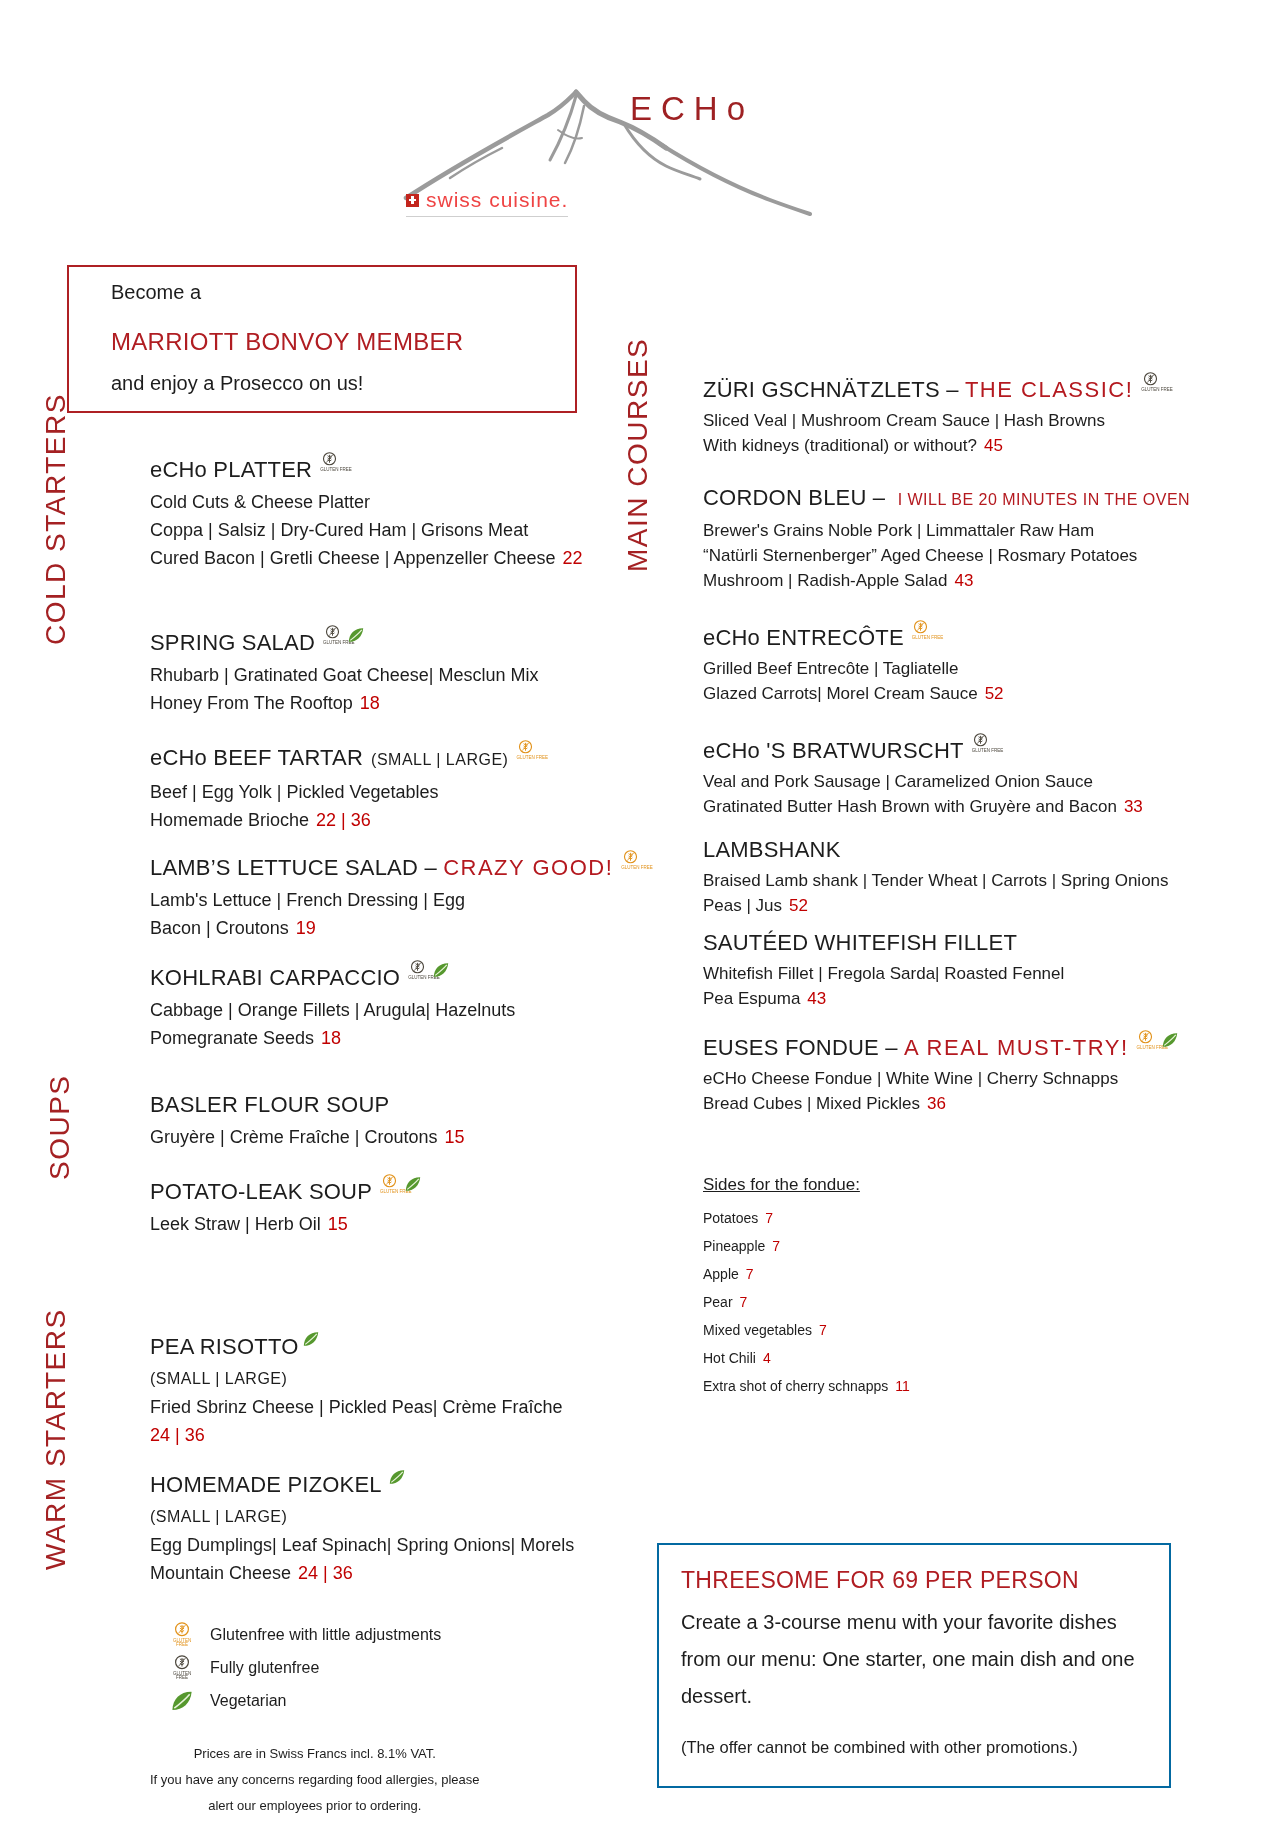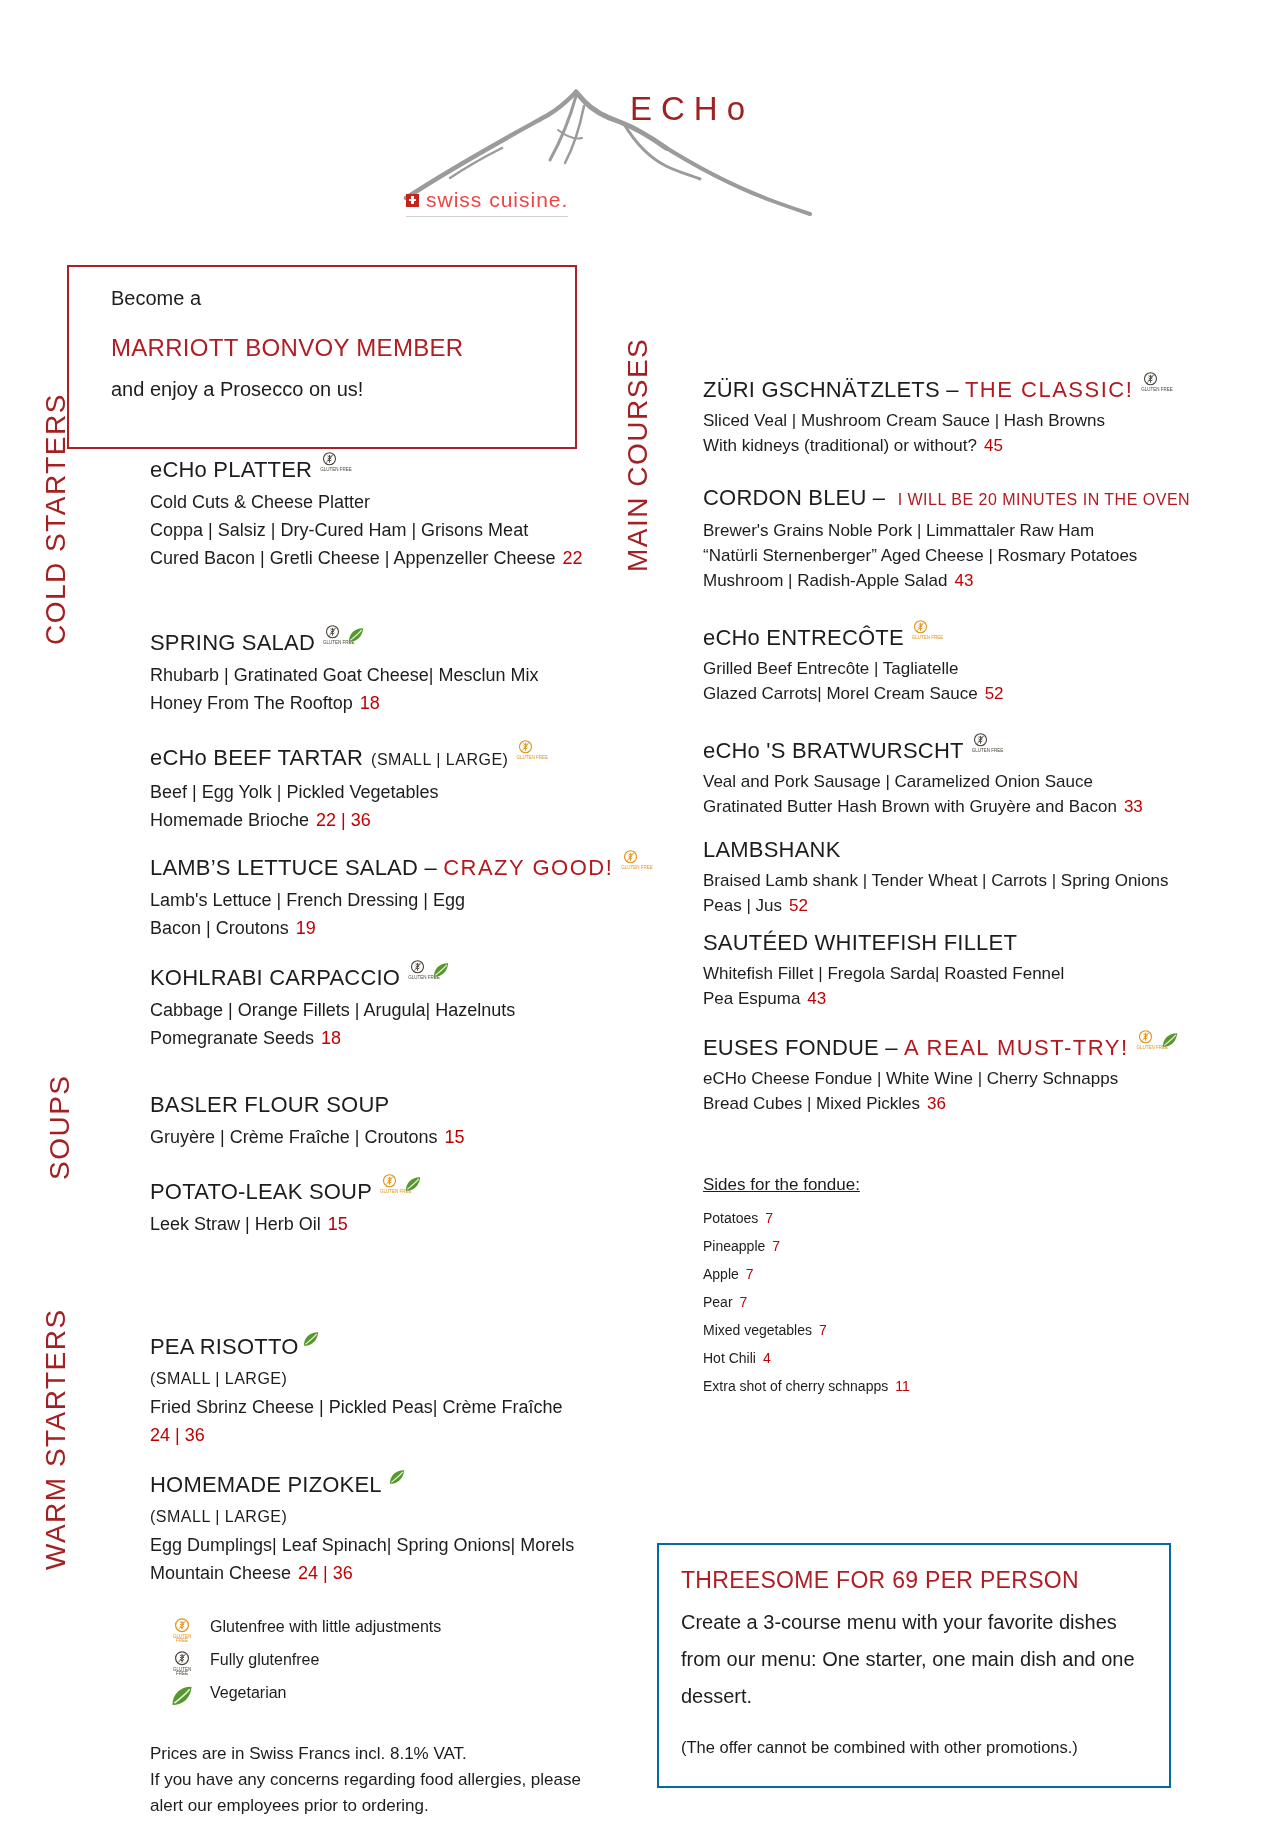--- a/index.html
+++ b/index.html
@@ -12,22 +12,22 @@
   .brand{position:absolute;left:630px;top:90px;font-size:33px;letter-spacing:9px;color:#9e2123;}
   .tagline{position:absolute;left:406px;top:188px;display:flex;align-items:center;gap:7px;
            border-bottom:1px solid #cfcfcf;padding-bottom:4px;}
   .swiss-cross{width:13px;height:13px;background:#c3251d;position:relative;display:inline-block;}
   .swiss-cross::before,.swiss-cross::after{content:"";position:absolute;background:#fff;}
   .swiss-cross::before{left:5.3px;top:2.6px;width:2.6px;height:7.8px;}
   .swiss-cross::after{left:2.6px;top:5.3px;width:7.8px;height:2.6px;}
   .tagline-text{font-size:21px;color:#ef4444;letter-spacing:1px;}
 
   
-  .promo-box{position:absolute;left:67px;top:265px;width:510px;height:184px;border:2px solid #ae2024;
-             box-sizing:border-box;padding:20px 0 0 42px;}
+  .promo-box{position:absolute;left:67px;top:265px;width:510px;height:148px;border:2px solid #ae2024;
+             box-sizing:border-box;padding:14px 0 0 42px;}
   .promo-line1{font-size:20px;}
   .promo-line2{font-size:24px;color:#b01d22;margin-top:24px;letter-spacing:.3px;}
   .promo-line3{font-size:20px;margin-top:16px;}
 
   .t3-box{position:absolute;left:657px;top:1543px;width:514px;height:245px;border:2px solid #0369a1;
           box-sizing:border-box;padding:22px 20px 0 22px;}
   .t3-title{font-size:23px;color:#b01d22;letter-spacing:.3px;}
   .t3-body{font-size:20px;line-height:37px;margin-top:10px;}
   .t3-note{font-size:16.5px;margin-top:23px;}
 
@@ -60,28 +60,28 @@
   .leaf-body{fill:#56982e;}
   .leaf-vein{stroke:#e8f4da;stroke-width:1.3;fill:none;}
 
   
   .sides{position:absolute;left:703px;top:1172px;}
   .sides-header{font-size:17px;text-decoration:underline;line-height:26px;margin-bottom:6px;}
   .side-row{font-size:14px;line-height:28px;}
 
   
   .legend{position:absolute;left:168px;top:1618px;}
-  .legend-row{display:flex;align-items:flex-start;height:33px;gap:14px;}
+  .legend-row{display:flex;align-items:center;height:33px;gap:14px;}
   .legend-icon-box{width:28px;display:flex;justify-content:center;align-items:center;}
   .legend-icon-box .gf{vertical-align:0;margin-left:0;}
   .legend-icon-box .gf svg{width:16px;height:16px;}
   .legend-icon-box .leaf{vertical-align:0;margin-left:0;}
   .legend-icon-box .leaf svg{width:24px;height:24px;}
   .legend-label{font-size:16px;}
-  .footnote{position:absolute;left:150px;top:1741px;font-size:17px;line-height:26px;}
+  .footnote{position:absolute;left:150px;top:1741px;font-size:13px;line-height:26px;text-align:center;}
 </style>
 </head>
 <body>
 
 <div class="page">
 
   <svg class="mountain" viewBox="0 0 418 162" aria-hidden="true">
     <path d="M8 138 C60 104 112 76 150 55 C165 46 172 38 178 32" stroke-width="4.5"></path>
     <path d="M178 32 L186 41 C196 52 210 58 222 62 C240 69 254 78 268 88" stroke-width="5"></path>
     <path d="M262 84 C300 108 340 128 372 140 C388 146 400 150 412 154" stroke-width="4"></path>

